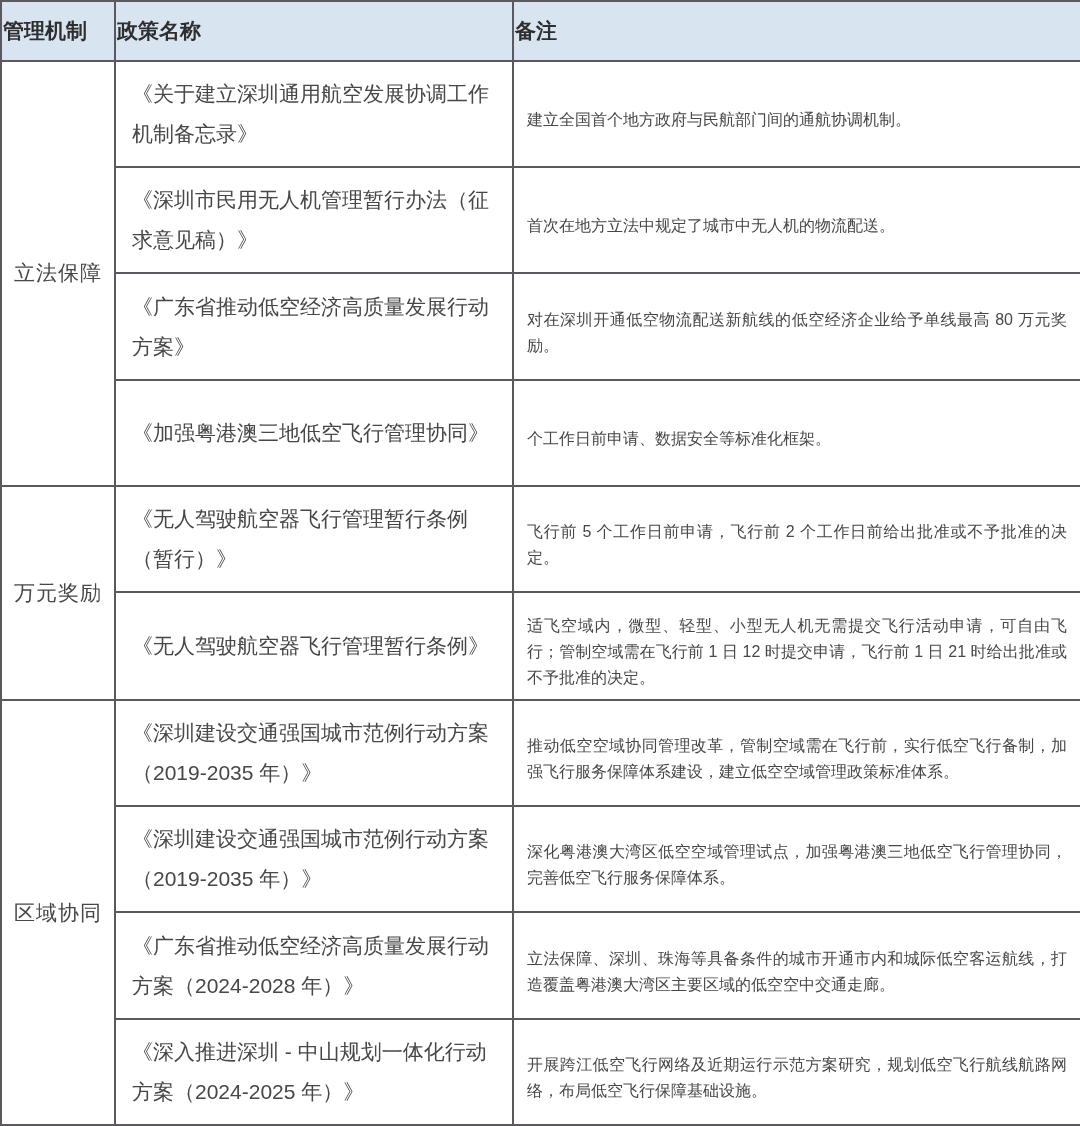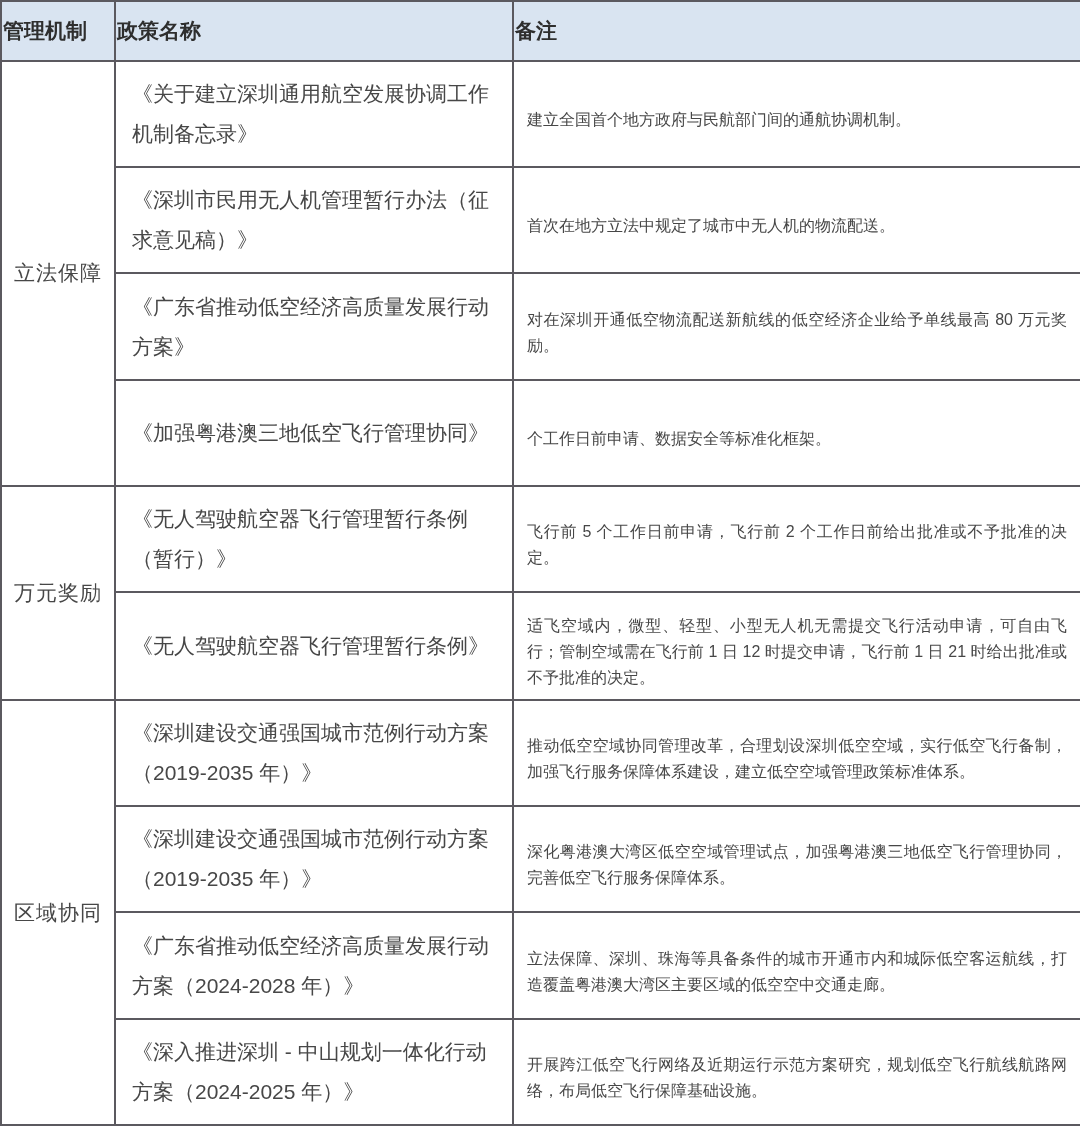--- a/index.html
+++ b/index.html
@@ -101,21 +101,21 @@
         <td class="note-cell">飞行前 5 个工作日前申请，飞行前 2 个工作日前给出批准或不予批准的决定。</td>
       </tr>
       <tr>
         <td class="policy-cell">《无人驾驶航空器飞行管理暂行条例》</td>
         <td class="note-cell">适飞空域内，微型、轻型、小型无人机无需提交飞行活动申请，可自由飞行；管制空域需在飞行前 1 日 12 时提交申请，飞行前 1 日 21 时给出批准或不予批准的决定。</td>
       </tr>
 
       <tr>
         <td class="mech-cell" rowspan="4">区域协同</td>
         <td class="policy-cell">《深圳建设交通强国城市范例行动方案（2019-2035 年）》</td>
-        <td class="note-cell">推动低空空域协同管理改革，合理划设深圳低空空域，实行低空飞行备制，加强飞行服务保障体系建设，建立低空空域管理政策标准体系。</td>
+        <td class="note-cell">推动低空空域协同管理改革，管制空域需在飞行前，实行低空飞行备制，加强飞行服务保障体系建设，建立低空空域管理政策标准体系。</td>
       </tr>
       <tr>
         <td class="policy-cell">《深圳建设交通强国城市范例行动方案（2019-2035 年）》</td>
         <td class="note-cell">深化粤港澳大湾区低空空域管理试点，加强粤港澳三地低空飞行管理协同，完善低空飞行服务保障体系。</td>
       </tr>
       <tr>
         <td class="policy-cell">《广东省推动低空经济高质量发展行动方案（2024-2028 年）》</td>
         <td class="note-cell">立法保障、深圳、珠海等具备条件的城市开通市内和城际低空客运航线，打造覆盖粤港澳大湾区主要区域的低空空中交通走廊。</td>
       </tr>
       <tr>

